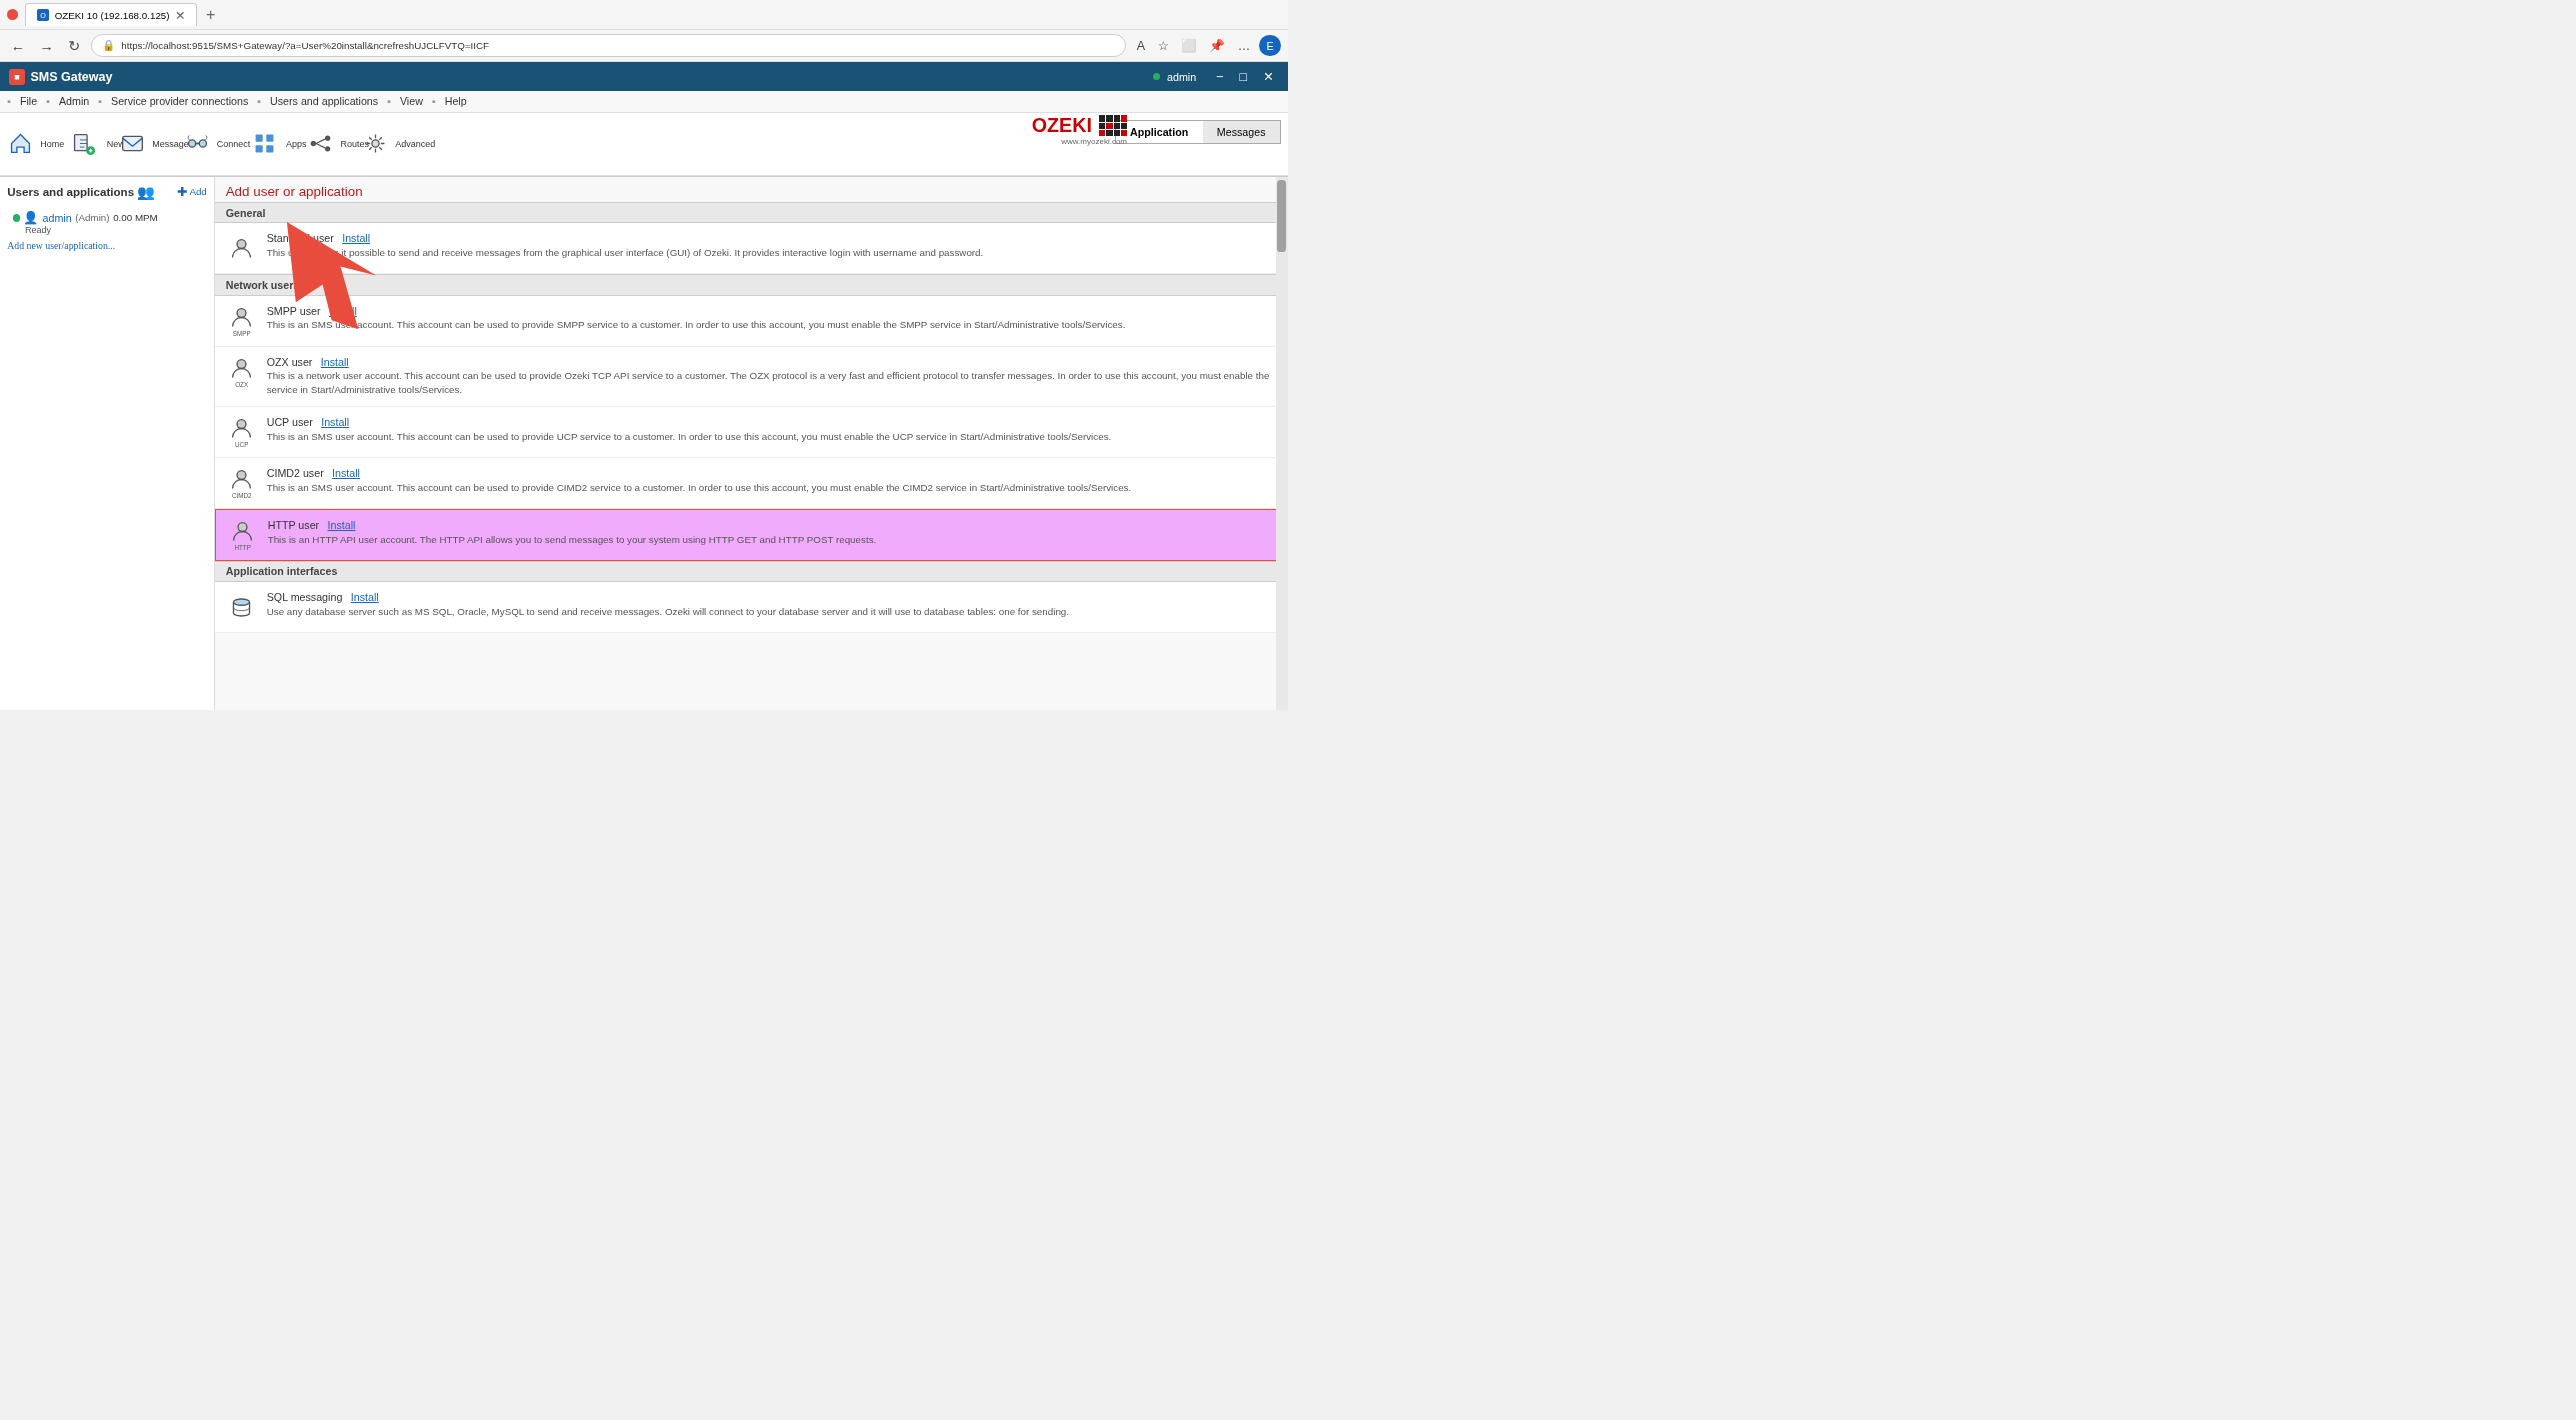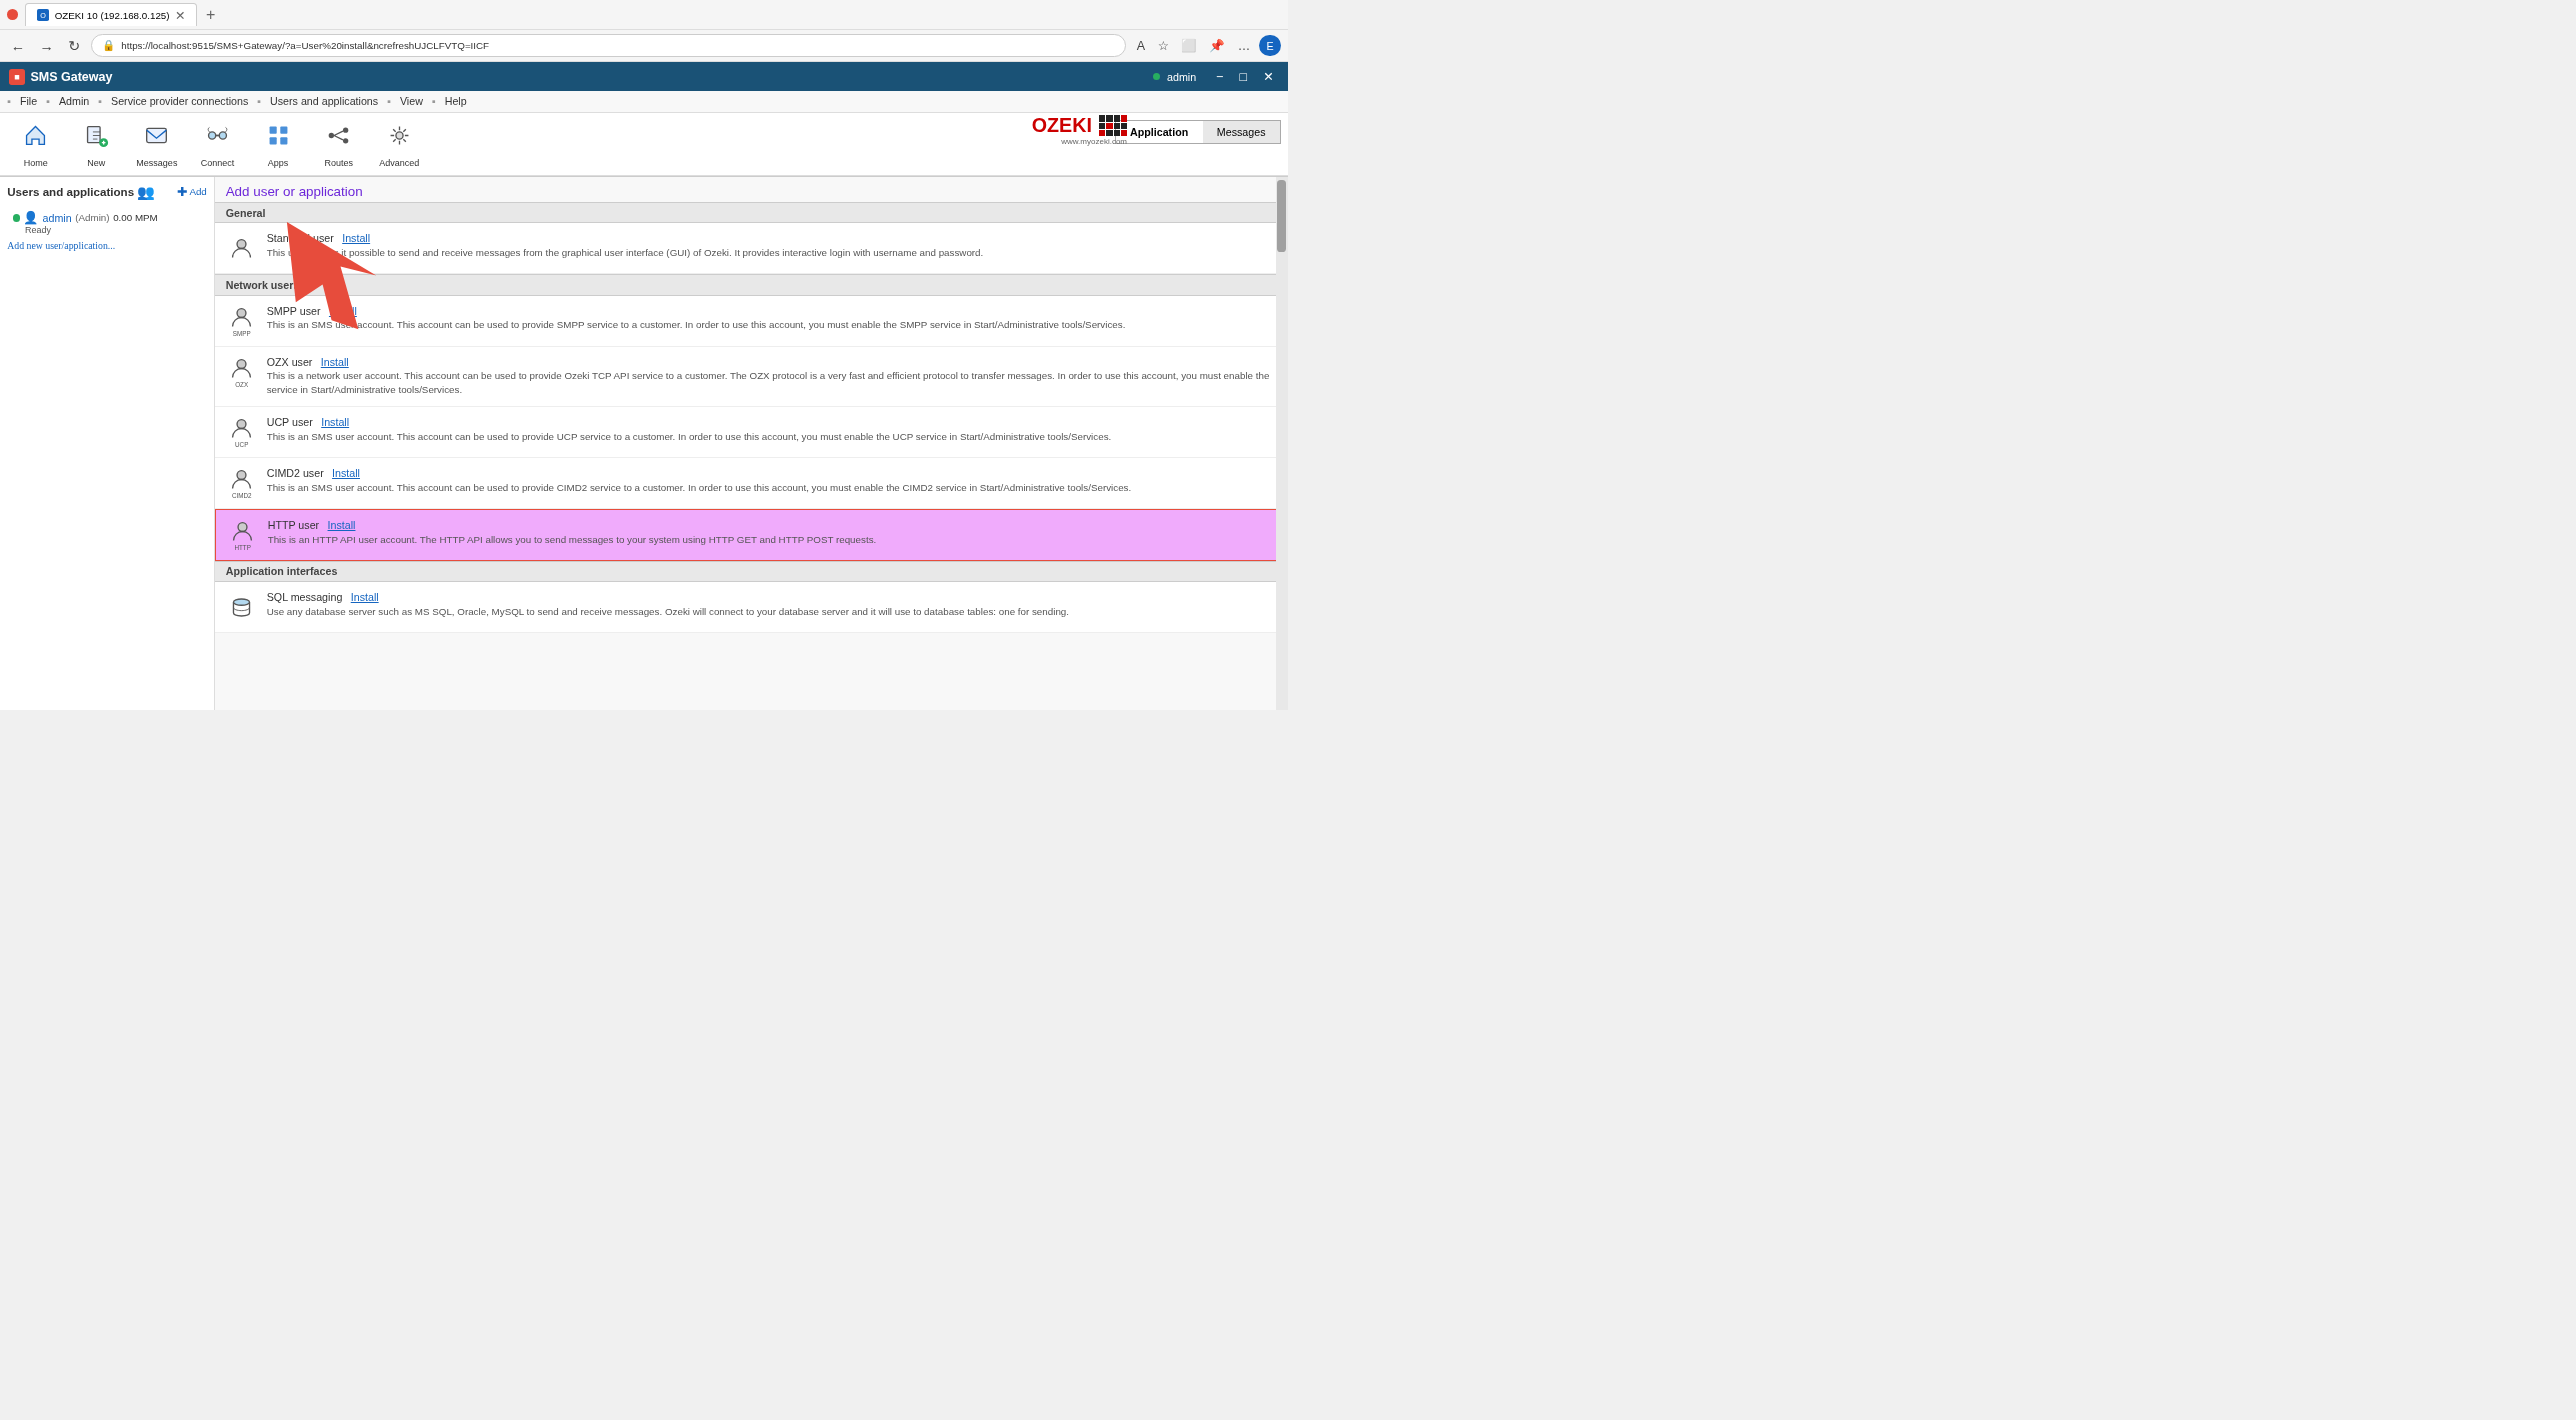--- a/index.html
+++ b/index.html
@@ -34,21 +34,21 @@
     .app-window-btn { background: none; border: none; color: white; cursor: pointer; font-size: 12.5px; padding: 1.8px 5.4px; }
 
     
     .menubar { background: #f8f8f8; height: 21.5px; display: flex; align-items: center; padding: 0 7.2px; border-bottom: 0.9px solid #ddd; font-size: 10.7px; gap: 1.8px; }
     .menubar-item { padding: 1.8px 7.2px; cursor: pointer; color: #333; }
     .menubar-separator { color: #999; }
     .ozeki-logo-wrapper { display: flex; align-items: center; gap: 3.6px; }
 
     
     .toolbar { background: white; height: 63px; display: flex; align-items: center; padding: 3.6px 7.2px; border-bottom: 1.8px solid #ddd; gap: 3.6px; position: relative; }
-    .toolbar-btn { display: flex; flex-direction: column; align-items: center; justify-content: center; width: 57px; height: 52px; border: none; background: none; cursor: pointer; font-size: 9px; color: #333; gap: 7px; }
+    .toolbar-btn { display: flex; align-items: center; justify-content: center; width: 57px; height: 52px; border: none; background: none; cursor: pointer; font-size: 9px; color: #333; gap: 7px; }
     .toolbar-icon { width: 32px; height: 32px; display: flex; align-items: center; justify-content: center; }
     .toolbar-icon svg { width: 25px; height: 25px; }
 
     .management-messages-tabs { position: absolute; right: 7.2px; top: 7.2px; display: flex; border: 0.9px solid #aaa; }
     .mgmt-tab { padding: 5.4px 14.3px; font-size: 10.7px; cursor: pointer; background: #e8e8e8; border: none; }
     .mgmt-tab.active { background: white; font-weight: bold; }
 
     
     .main-layout { display: flex; height: calc(710px - 30px - 32px - 29px - 21.5px - 63px); }
 
@@ -62,21 +62,21 @@
     .user-status-dot { width: 7.2px; height: 7.2px; background: #27ae60; border-radius: 50%; }
     .user-icon { font-size: 12.5px; color: #555; }
     .user-name { color: #1565c0; text-decoration: none; font-size: 10.7px; }
     .user-role { color: #666; font-size: 9.8px; }
     .user-speed { color: #333; font-size: 9.8px; }
     .user-status { color: #555; font-size: 9px; margin-left: 12.5px; }
     .add-new-user { color: #1565c0; font-size: 9.8px; cursor: pointer; margin-top: 7.2px; text-decoration: none; font-family: Liberation Serif, serif; }
 
     
     .content { flex: 1; background: #f8f8f8; overflow-y: auto; position: relative; }
-    .content-header { padding: 7.2px 10.7px 3.6px; font-size: 13.4px; color: #6d28d9; font-weight: normal; }
+    .content-header { padding: 7.2px 10.7px 3.6px; font-size: 13.4px; color: #b91c1c; font-weight: normal; }
     .section-header { background: #e8e8e8; padding: 3.6px 10.7px; font-size: 10.7px; color: #444; font-weight: bold; border-top: 0.9px solid #ccc; border-bottom: 0.9px solid #ccc; }
     .item-row { display: flex; align-items: flex-start; padding: 9px 10.7px; border-bottom: 0.9px solid #eee; background: white; gap: 9px; }
     .item-row.highlighted { border: 1.8px solid #e74c3c; background: #fff8f8; }
     .item-icon { width: 32px; height: 32px; flex-shrink: 0; display: flex; align-items: center; justify-content: center; }
     .item-icon svg { width: 25px; height: 25px; }
     .item-content { flex: 1; }
     .item-title { font-size: 10.7px; color: #333; display: inline; }
     .item-desc { font-size: 9.8px; color: #555; margin-top: 1.8px; line-height: 1.4; }
     .item-icon-label { font-size: 7.2px; color: #666; text-align: center; }
 

